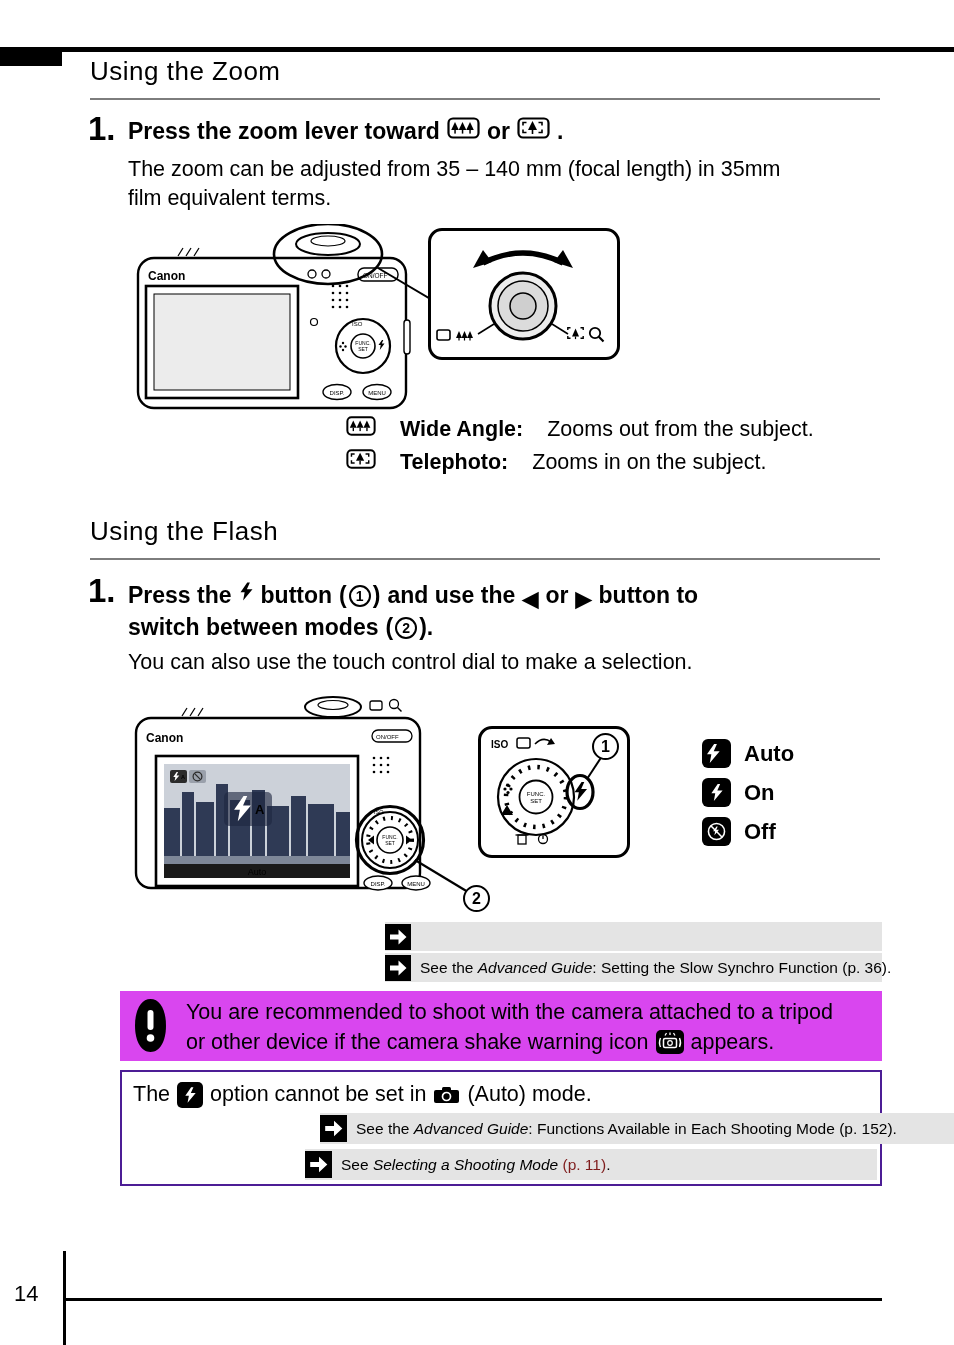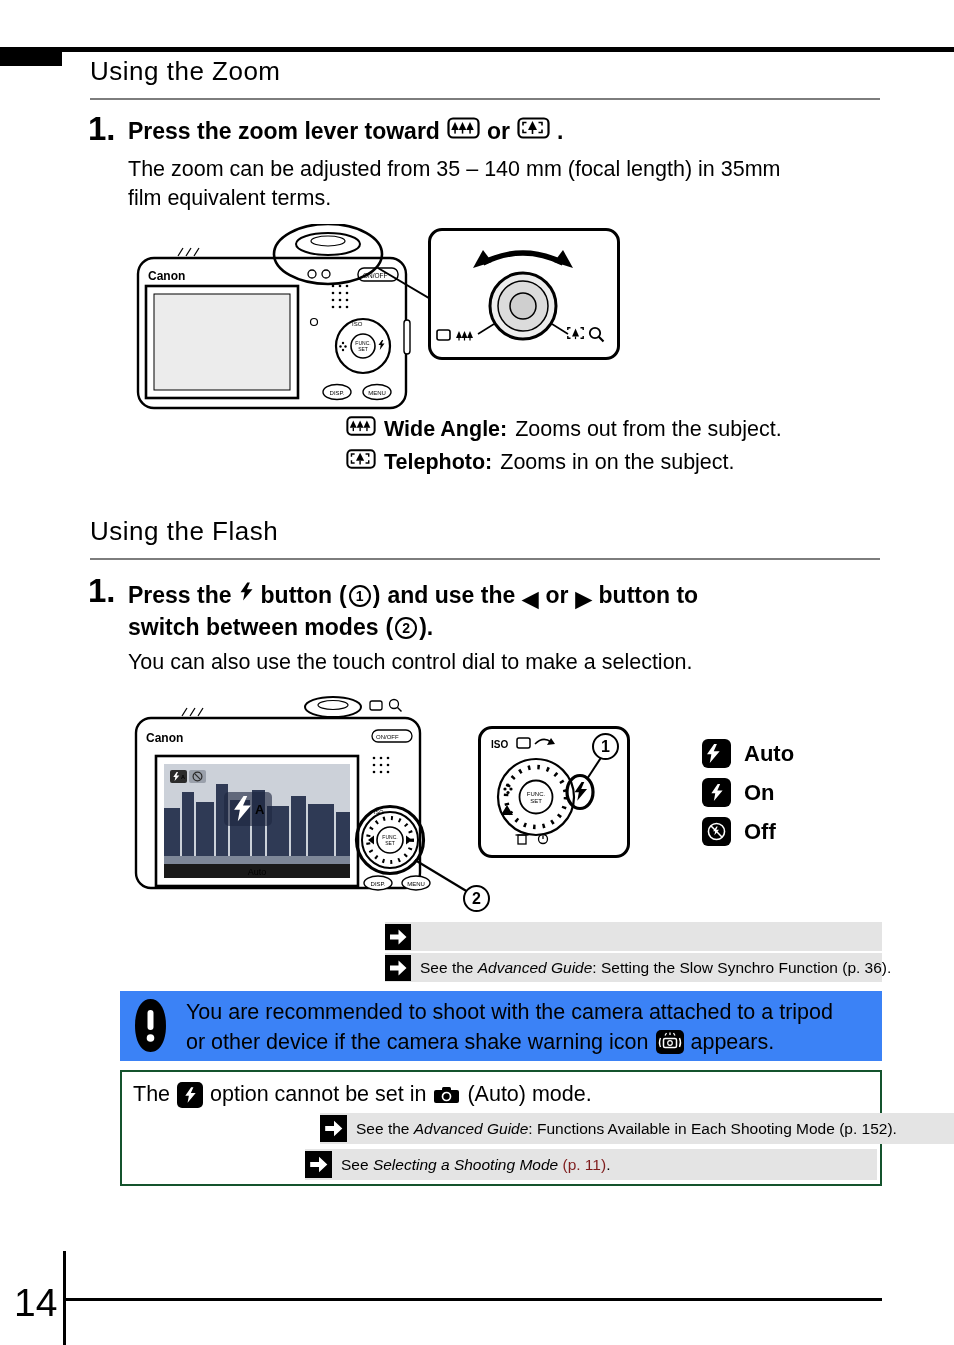--- a/index.html
+++ b/index.html
@@ -15,35 +15,35 @@
   .tight{display:inline-flex;align-items:center;gap:2px}
   .body-text{font-size:21.5px;line-height:29px}
   .flexline{display:flex;align-items:center;gap:7px;white-space:nowrap}
   .arrow-glyph{font-size:21px;line-height:1}
   .circ-num{display:inline-flex;width:22px;height:22px;border:2px solid #000;border-radius:50%;
             align-items:center;justify-content:center;font-size:14px;font-weight:bold;background:#fff}
   .callout{position:absolute;width:27px;height:27px;border:2.5px solid #000;border-radius:50%;background:#fff;
            display:flex;align-items:center;justify-content:center;font-size:16px;font-weight:bold;z-index:6}
   .inset{position:absolute;border:3.5px solid #000;border-radius:14px;background:#fff;z-index:4}
   .inset svg{display:block}
-  .legend-row{display:flex;align-items:center;gap:8px;font-size:21.5px;margin-bottom:7px;white-space:nowrap}
+  .legend-row{display:flex;align-items:center;gap:24px;font-size:21.5px;margin-bottom:7px;white-space:nowrap}
   .legend-label{font-weight:bold}
   .mode-row{display:flex;align-items:center;gap:13px;margin-bottom:10px}
   .mode-label{font-size:22px;font-weight:bold}
   .sq-icon{width:29px;height:29px;background:#000;border-radius:6px;display:flex;
            align-items:center;justify-content:center;flex:none}
   .sq-icon.small{width:26px;height:26px;border-radius:5px}
   .note-bar{position:absolute;background:#e4e4e4;display:flex;align-items:center;
             font-size:15.5px;white-space:nowrap}
   .note-bar .txt{margin-left:9px}
   .note-icon{flex:none;display:block}
   .italic{font-style:italic}
   .link{color:#7f1d1d}
-  .warning-box{position:absolute;background:#3b82f6}
-  .restriction-box{position:absolute;border:2px solid #14532d;background:#fff}
+  .warning-box{position:absolute;background:#d946ef}
+  .restriction-box{position:absolute;border:2px solid #4c1d95;background:#fff}
   svg{font-family:inherit}
   svg text{fill:#000}
 </style>
 </head>
 <body>
 
 <div class="page">
 
   <div class="abs band" style="left:0;top:47px;width:954px;height:5px"></div>
   <div class="abs band" style="left:0;top:47px;width:62px;height:19px"></div>
@@ -442,17 +442,17 @@
     </div>
     <div class="note-bar" style="left:183px;top:77px;width:572px;height:31px">
       <svg class="note-icon" width="27" height="27" viewBox="0 0 26 26">
           <rect width="26" height="26" fill="#000"></rect>
           <polygon points="5,10.5 13.5,10.5 13.5,5.5 21.5,13 13.5,20.5 13.5,15.5 5,15.5" fill="#fff"></polygon>
         </svg>
       <span class="txt"><span>See </span><span class="italic">Selecting a Shooting Mode</span><span class="link"> (p. 11)</span><span>.</span></span>
     </div>
   </div>
 
-  <div class="abs" style="left:14px;top:1281px;font-size:39px">14</div>
+  <div class="abs" style="left:14px;top:1281px;font-size:22px">14</div>
   <div class="abs band" style="left:63px;top:1251px;width:2.5px;height:94px"></div>
   <div class="abs band" style="left:63px;top:1298px;width:819px;height:2.5px"></div>
 
 </div>
 
 </body></html>

